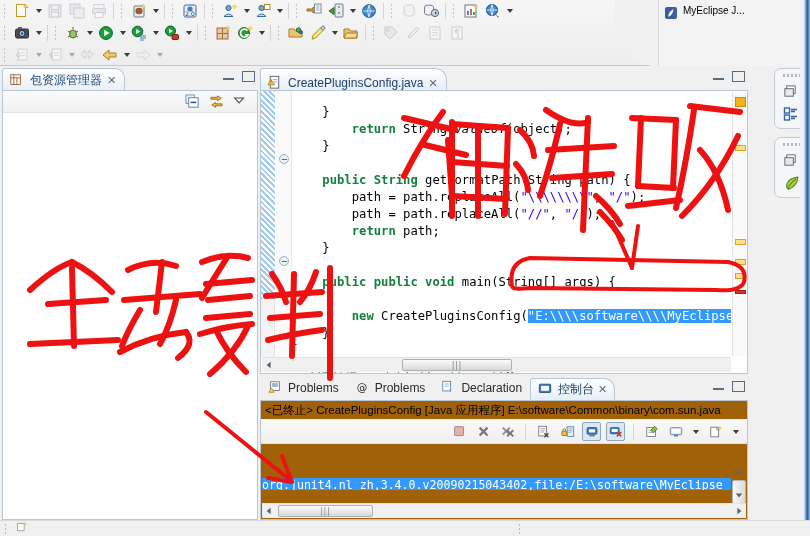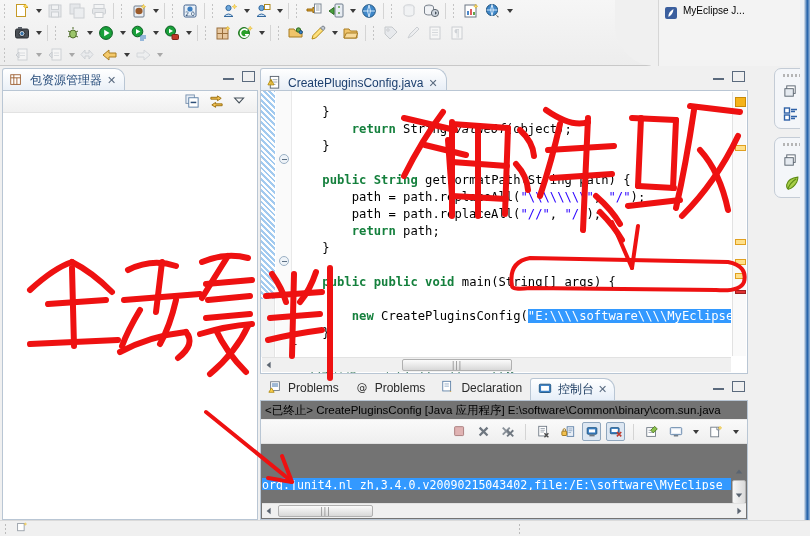--- a/index.html
+++ b/index.html
@@ -119,21 +119,21 @@
   .grip3 { position:absolute; left:50%; top:50%; transform:translate(-50%,-50%); color:#8a8a8a; font-size:9px; letter-spacing:1px;}
 
   
   #console { position:absolute; left:260px; top:378px; width:488px; height:142px; }
   .cons-tabs { height:22px; position:relative; display:flex; }
   .ctab { height:20px; padding:0 7px; display:flex; align-items:center; gap:4px; font-size:12px;
           color:#2b2b2b; border:1px solid transparent; }
   .ctab.active { height:22px; background:linear-gradient(#ffffff,#e6eef8);
      border:1px solid #b9c6d4; border-bottom:none; border-radius:3px 11px 0 0; color:#16365c;}
   .cons-body { position:absolute; left:0; top:22px; right:0; bottom:0;
-     border:1px solid #b9c6d4; background:#737373; }
+     border:1px solid #b9c6d4; background:#a16207; }
   .cons-status { height:19px; padding:2px 4px; font-size:11.5px; white-space:nowrap; overflow:hidden;
      border-bottom:1px solid #eee;}
   .cons-toolbar { height:24px; display:flex; align-items:center; justify-content:flex-end; gap:5px;
      padding-right:6px; background:linear-gradient(#fafafa,#efefef); border-bottom:1px solid #e0e0e0;}
   .cbtn { width:19px;height:19px;display:flex;align-items:center;justify-content:center;}
   .cbtn.pressed { border:1px solid #8fa6bd; background:#dde7f2; border-radius:2px;}
   .cons-out { position:absolute; left:1px; right:16px; top:64px; bottom:17px; overflow:hidden;
      font-family:"DejaVu Sans Mono", monospace; font-size:11.6px; line-height:16px; white-space:pre; }
   .cline { background:#3399ff; color:#fff; }
 

